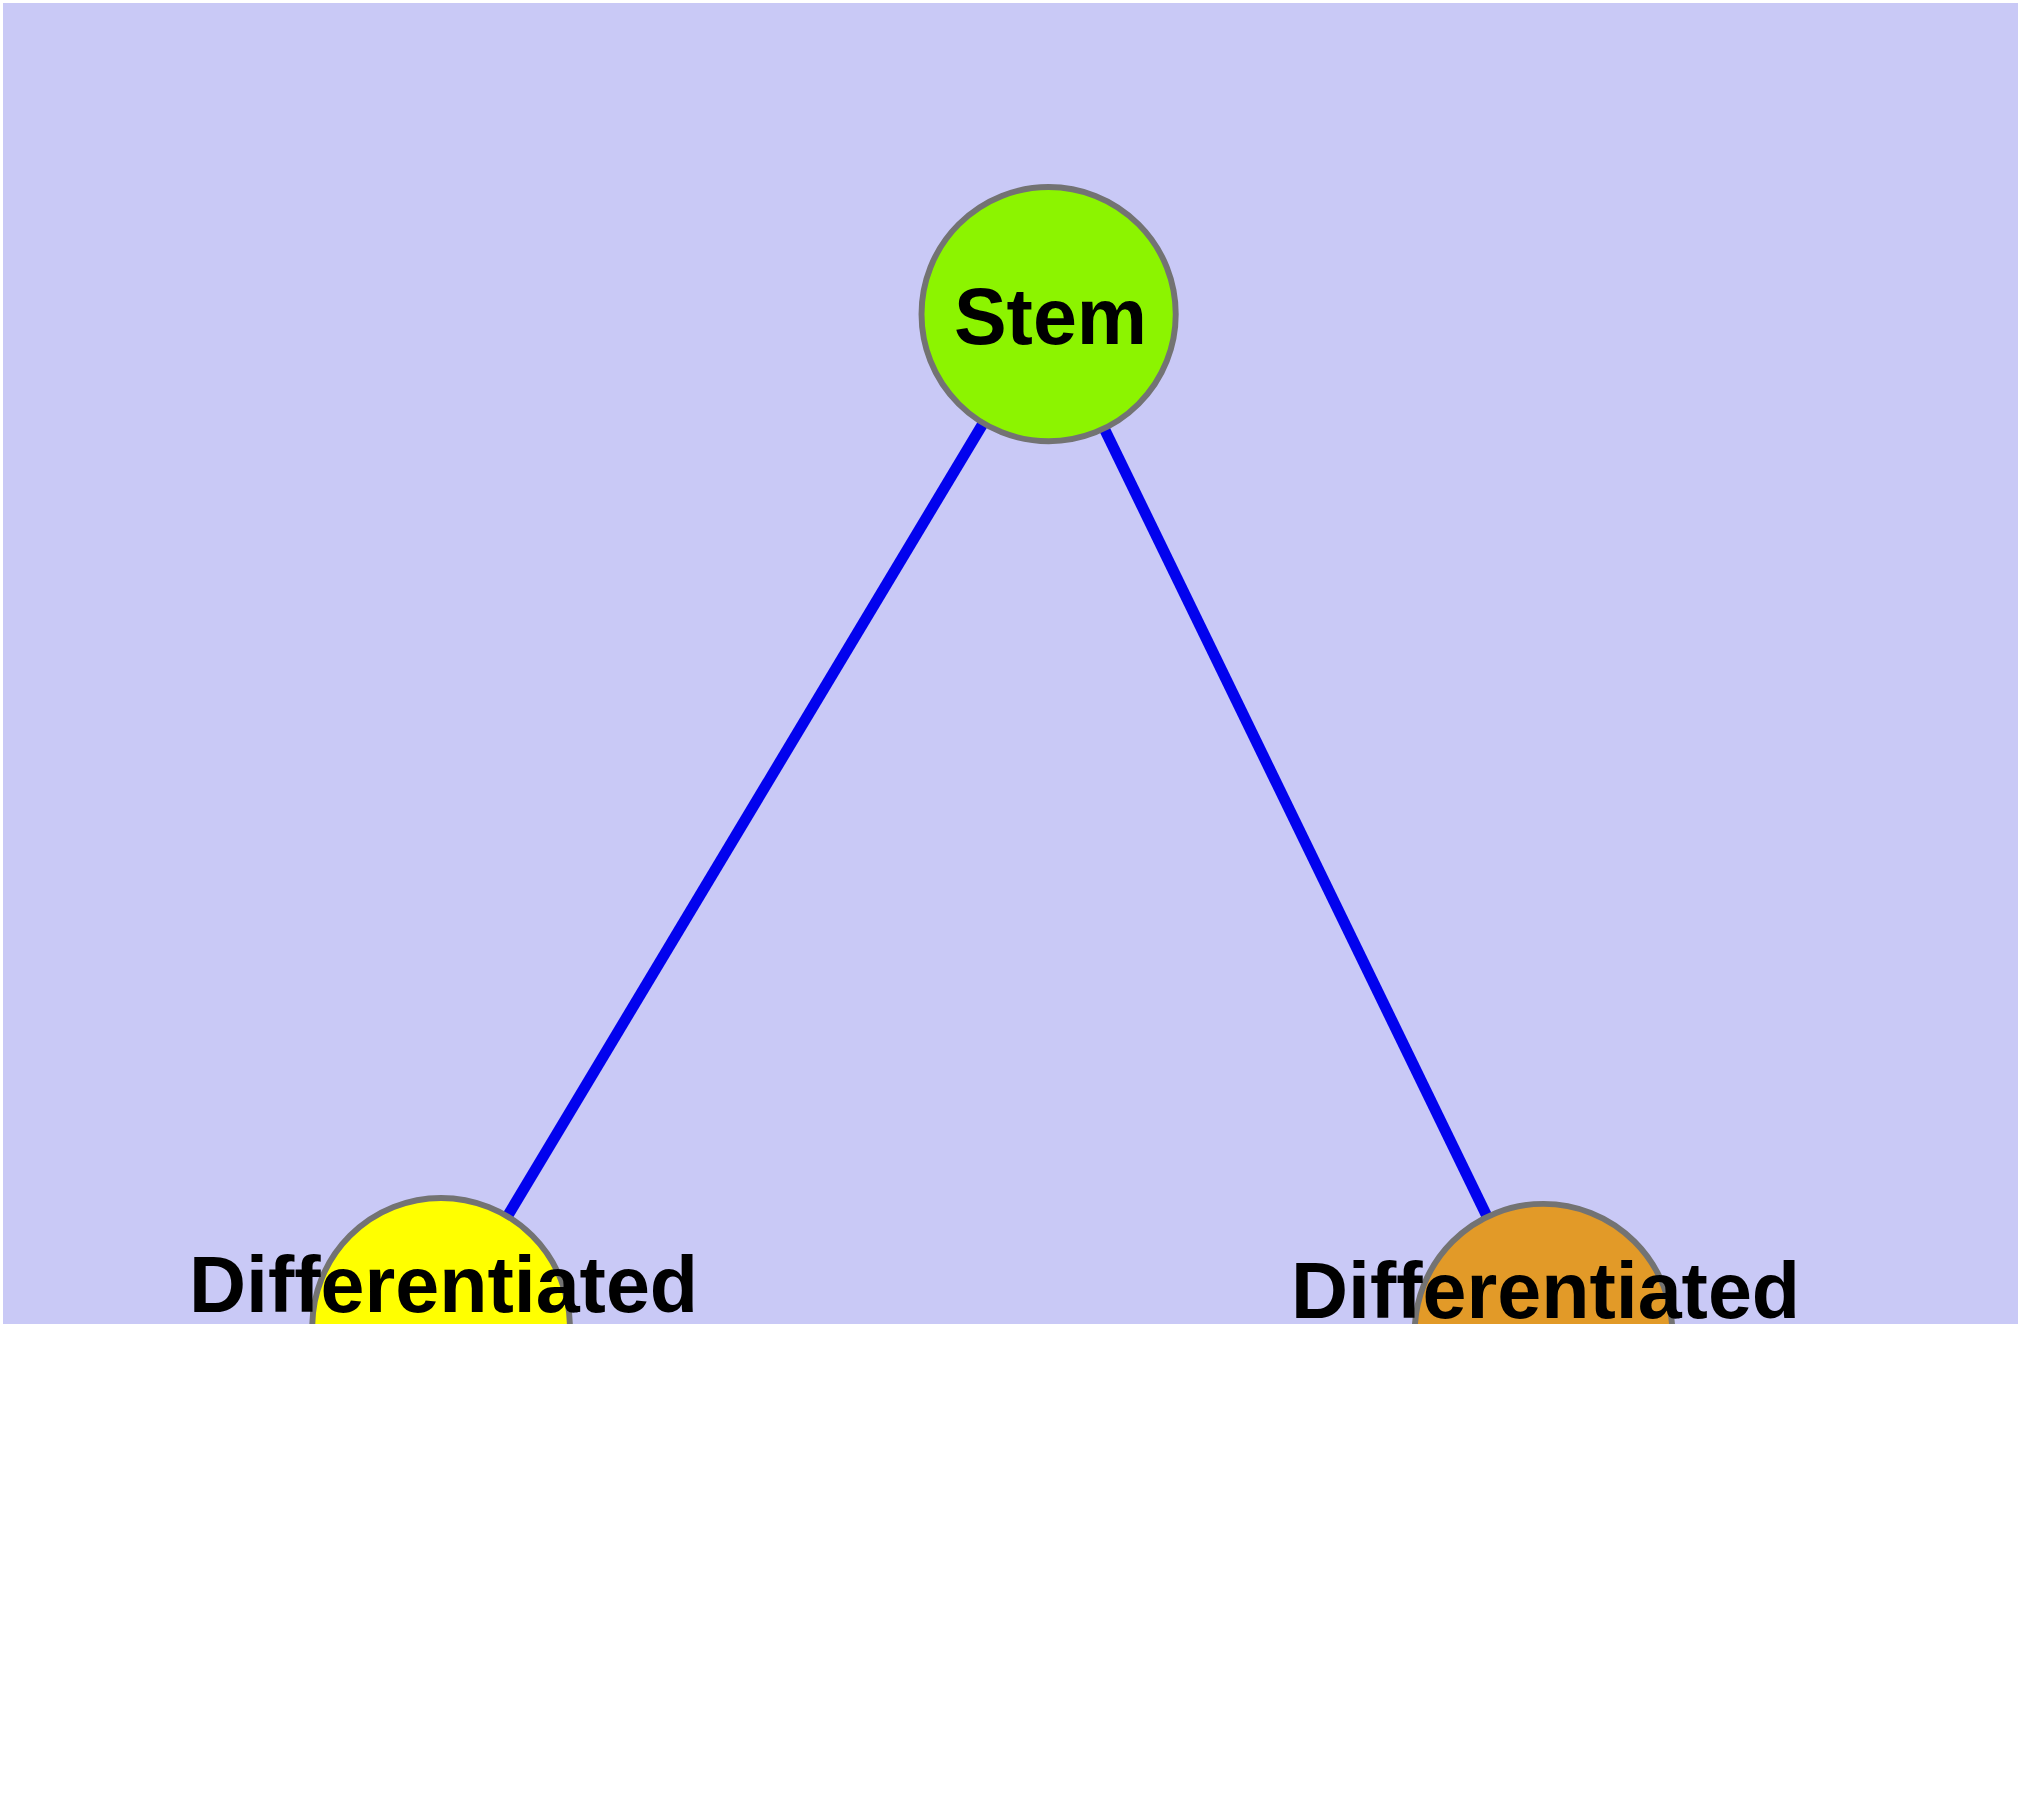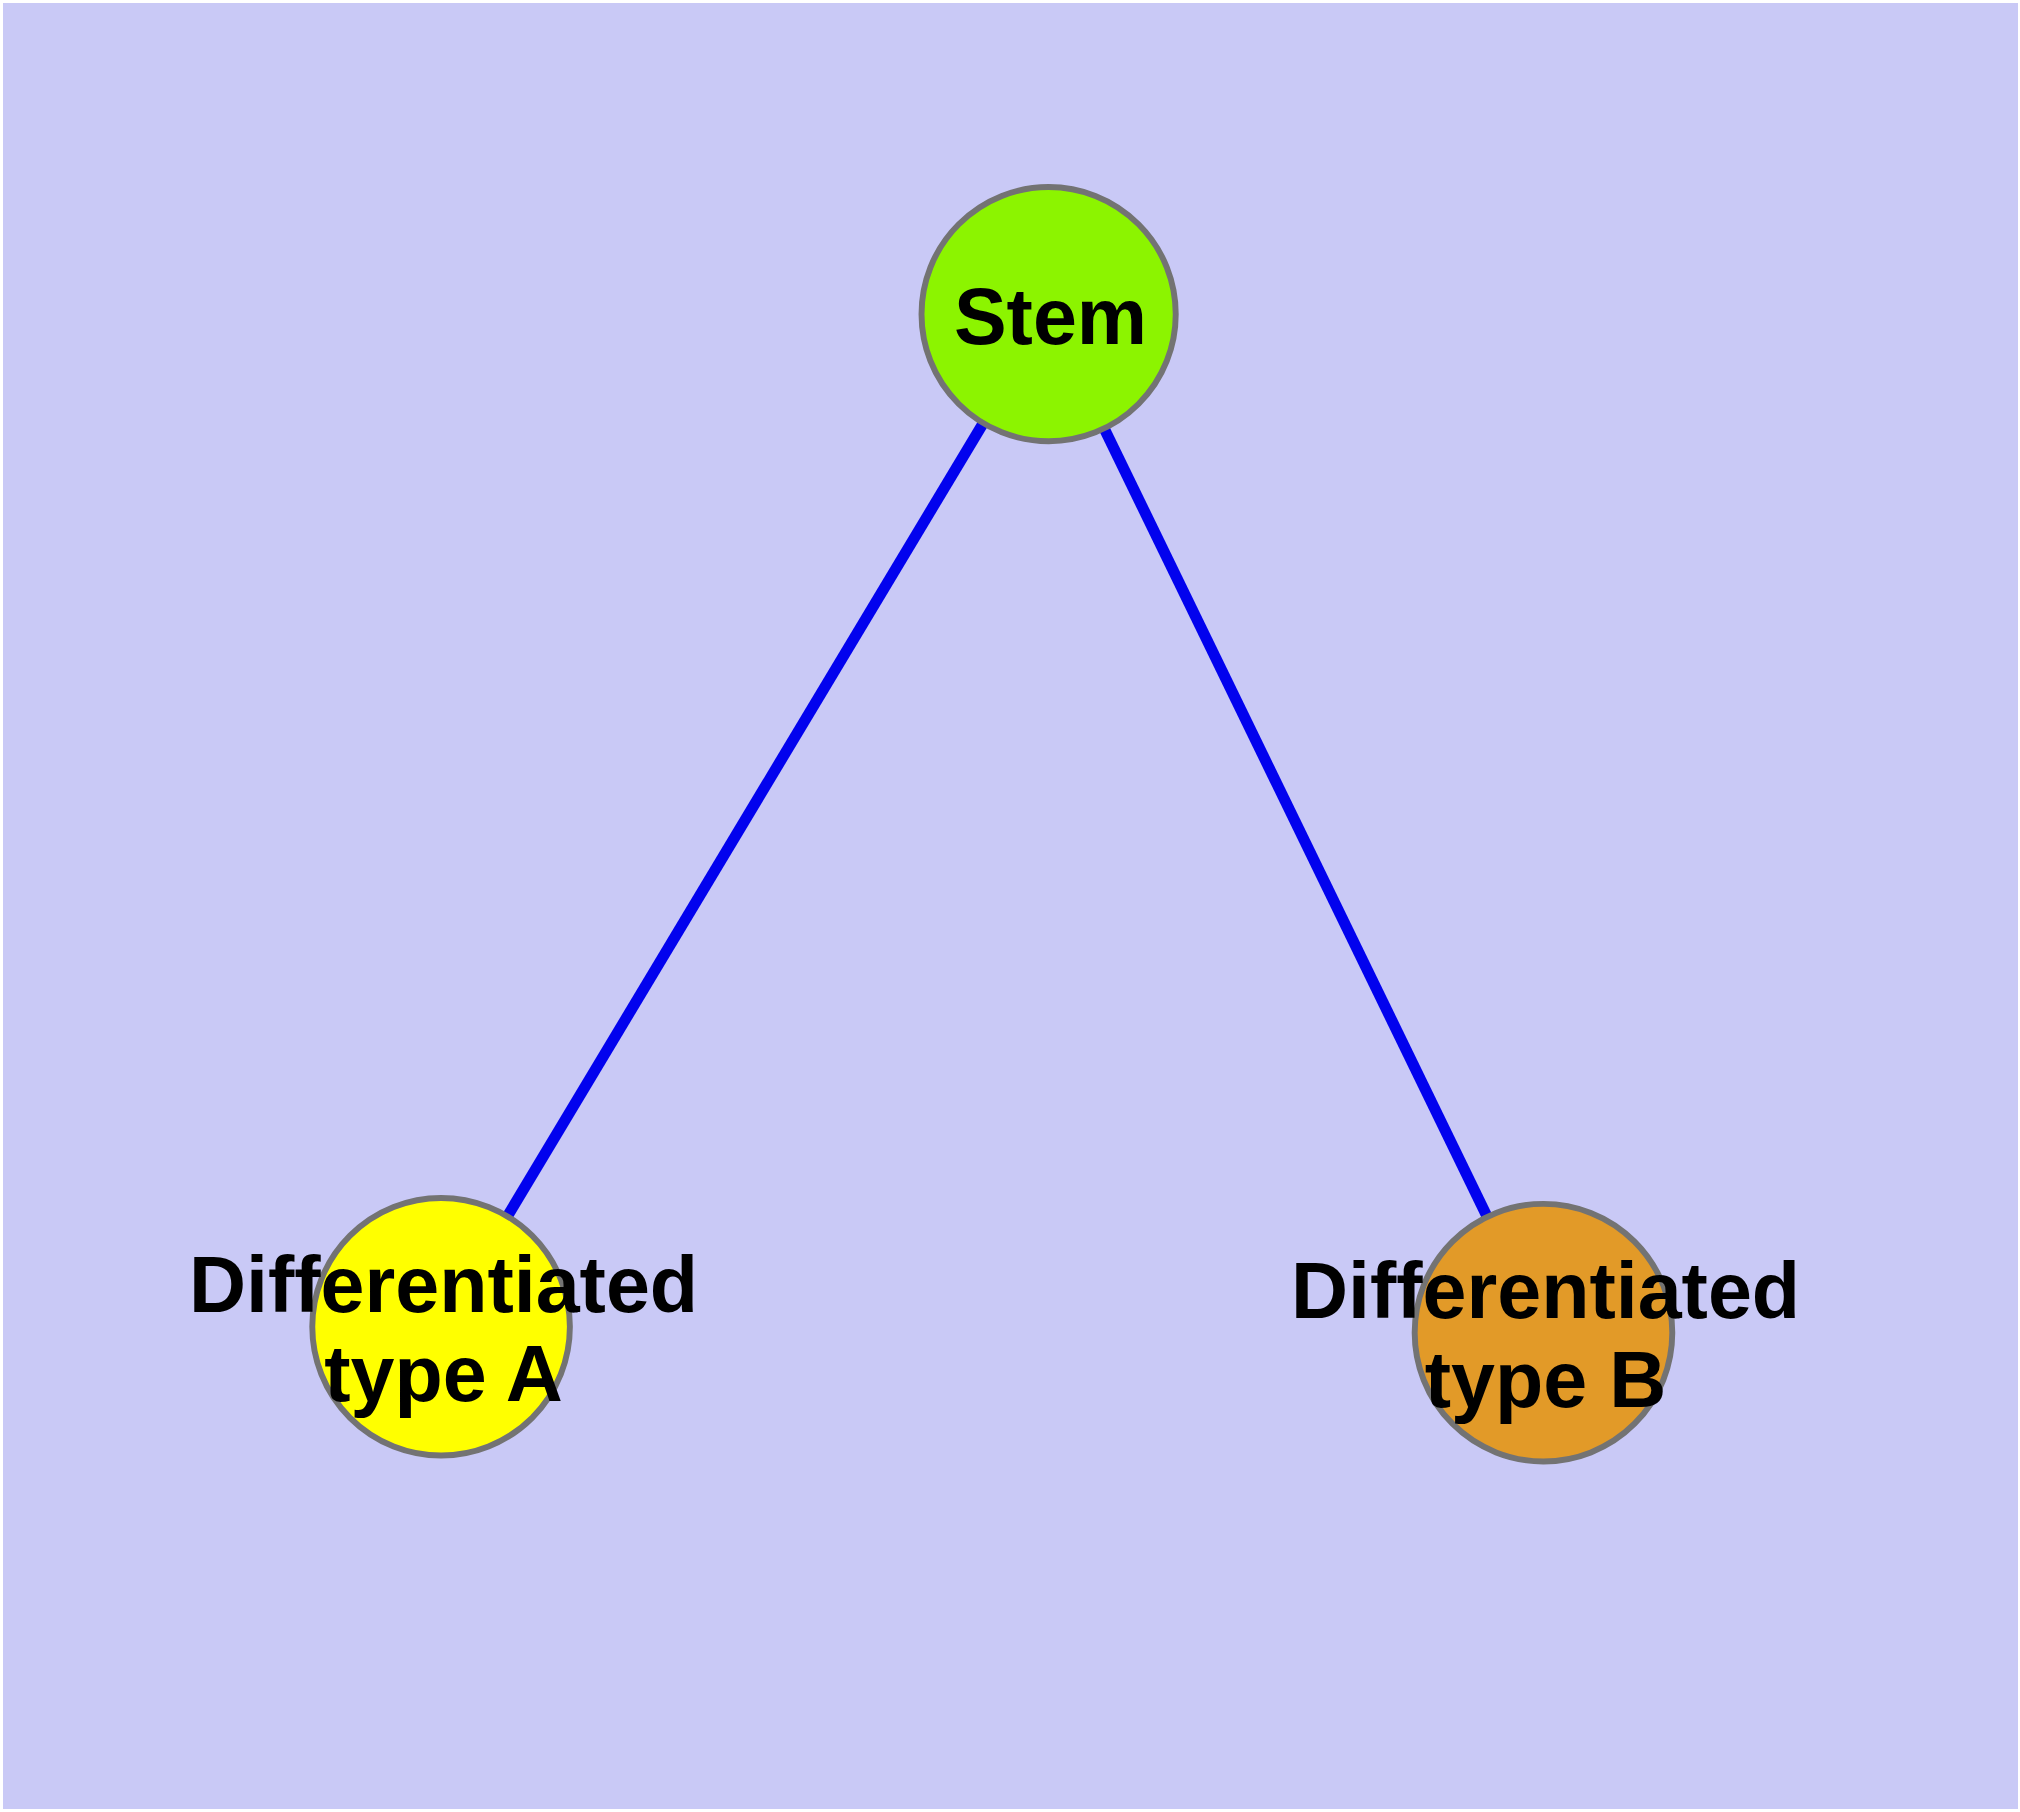--- a/index.html
+++ b/index.html
@@ -3,21 +3,21 @@
 <meta charset="utf-8">
 <style>
   html, body {
     margin: 0;
     padding: 0;
     background: #ffffff;
   }
   .frame {
     position: relative;
     width: 2021px;
-    height: 1812px;
+    height: 1324px;
     background: #ffffff;
     overflow: hidden;
     font-family: "Liberation Sans", sans-serif;
   }
   .canvas {
     position: absolute;
     left: 2.5px;
     top: 2.5px;
     width: 2015px;
     height: 1806px;

